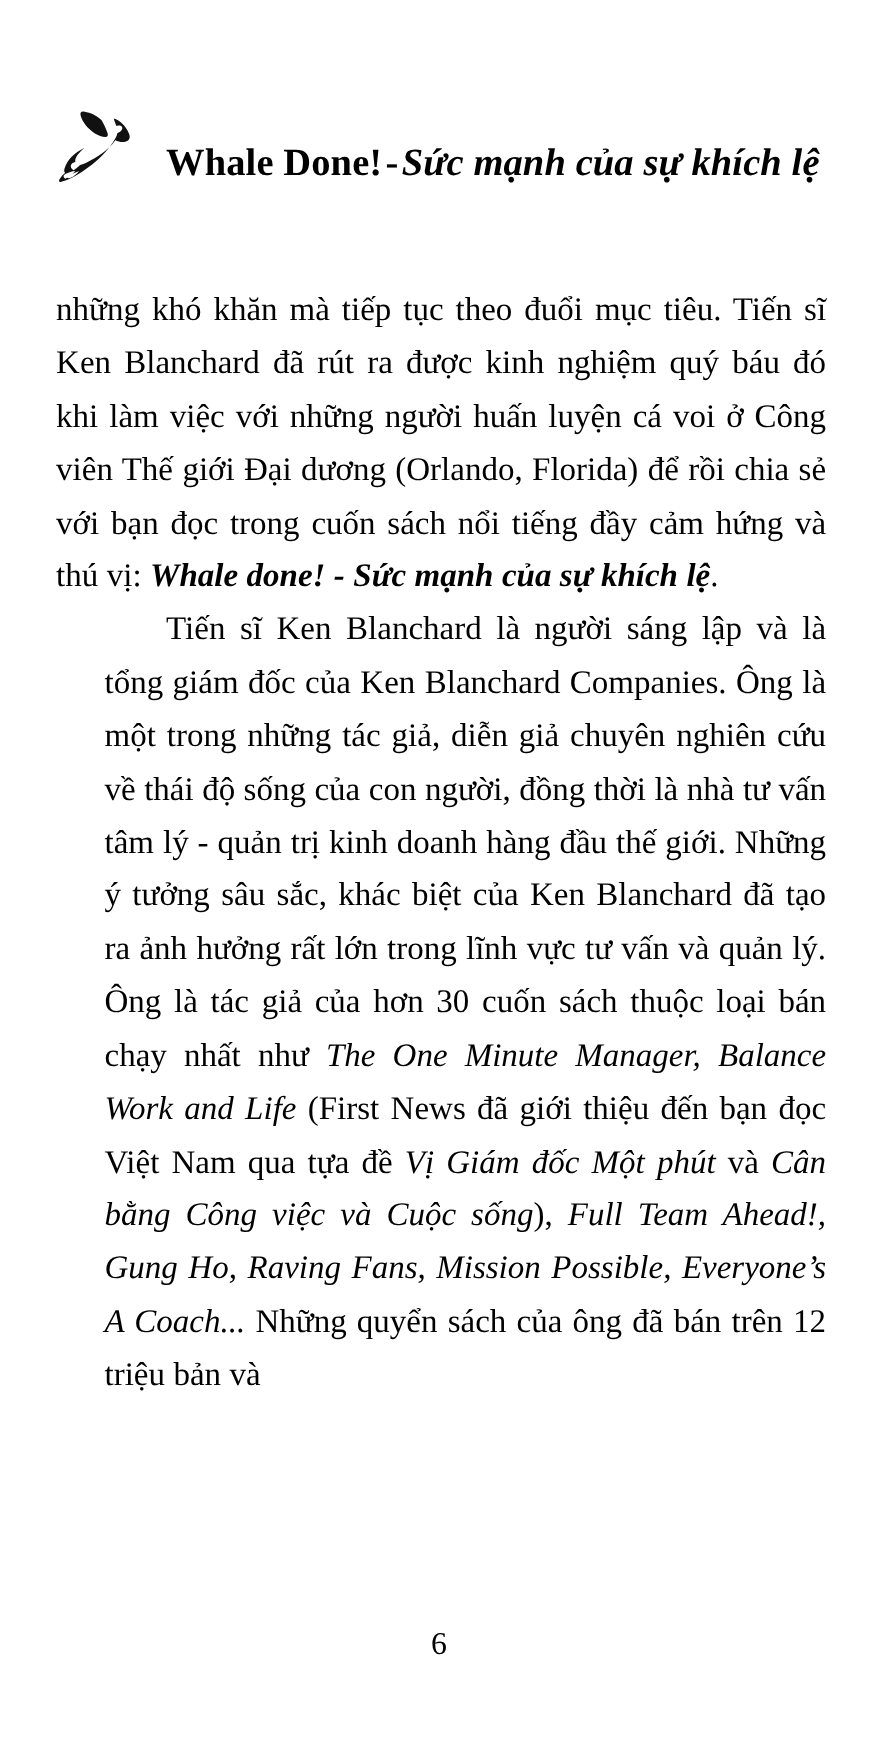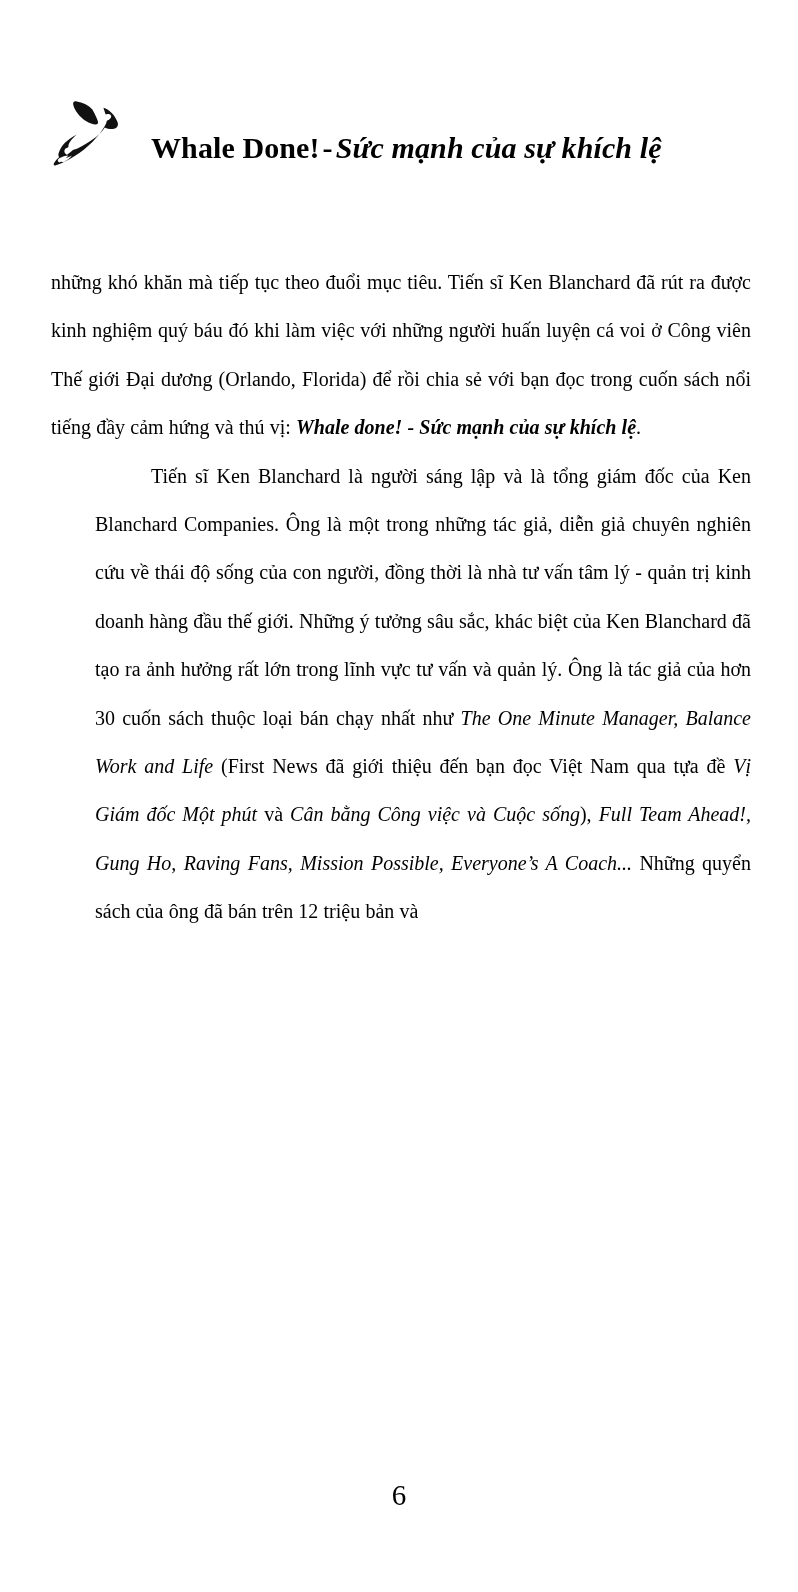--- a/index.html
+++ b/index.html
@@ -30,21 +30,21 @@
     width: 74px;
     height: 70px;
     flex: 0 0 74px;
     display: block;
     margin-right: 26px;
     margin-top: 2px;
   }
   .whale-mark svg { display: block; width: 100%; height: 100%; }
 
   .header-title {
-    font-size: 30px;
+    font-size: 35px;
     line-height: 1.05;
     white-space: nowrap;
     letter-spacing: .1px;
     margin-top: 32px;
   }
   .header-title .ht-main {
     font-weight: bold;
     font-style: normal;
   }
   .header-title .ht-dash {
@@ -59,21 +59,21 @@
 
   
   .text-column {
     position: absolute;
     left: 51px;
     top: 258px;
     width: 700px;
   }
   .para {
     margin: 0;
-    font-size: 20px;
+    font-size: 30px;
     line-height: 48.4px;
     text-align: justify;
     text-justify: inter-word;
     hyphens: none;
     word-spacing: .2px;
   }
   .para.indent { text-indent: 56px; margin-left: 44px; }
 
   .bold-italic {
     font-weight: bold;

